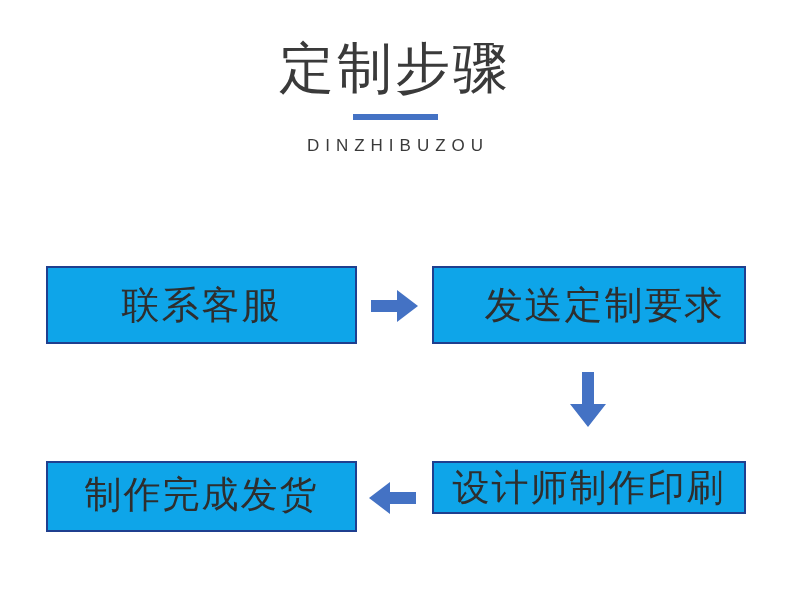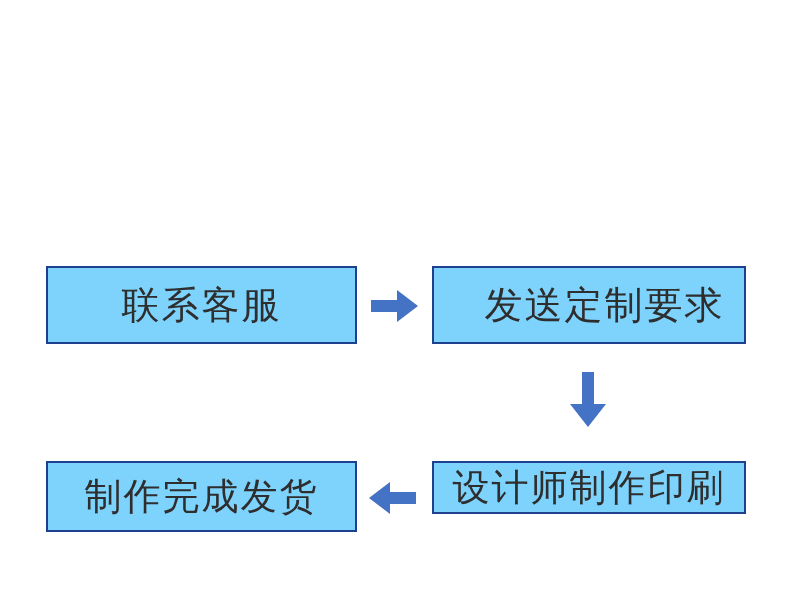--- a/index.html
+++ b/index.html
@@ -49,56 +49,61 @@
     text-indent: 6px;
     font-weight: 400;
     white-space: nowrap;
   }
 
   
   .flow-box {
     position: absolute;
     box-sizing: border-box;
     border: 2px solid #1f3f8f;
-    background: #7dd3fc;
+    background: #0ea5e9;
     display: flex;
     align-items: center;
     justify-content: center;
   }
   .flow-box .box-label {
     font-size: 38px;
     line-height: 44px;
     color: #2e2e2e;
     letter-spacing: 2px;
     white-space: nowrap;
     font-weight: 400;
   }
 
   #box-contact        { left: 46px;  top: 266px; width: 311px; height: 78px; }
   #box-send-request   { left: 432px; top: 266px; width: 314px; height: 78px; padding-left: 31px; }
-  #box-ship           { left: 46px;  top: 461px; width: 311px; height: 71px; }
+  #box-ship           { left: 46px;  top: 461px; width: 311px; height: 71px; font-family: Liberation Mono, monospace; }
   #box-designer-print { left: 432px; top: 461px; width: 314px; height: 53px; }
 
   #box-ship .box-label,
   #box-designer-print .box-label { font-size: 37px; }
 
   
   .arrow {
     position: absolute;
     display: block;
   }
   #arrow-right { left: 371px; top: 286px; width: 48px;  height: 40px; }
   #arrow-down  { left: 568px; top: 372px; width: 40px;  height: 56px; }
   #arrow-left  { left: 368px; top: 478px; width: 48px;  height: 40px; }
 </style>
 </head>
 <body>
 
 <div id="canvas">
 
+  <div class="header">
+    <div class="title">定制步骤</div>
+    <div class="divider"></div>
+    <div class="subtitle">DINZHIBUZOU</div>
+  </div>
 
   <div class="flow-box" id="box-contact">
     <span class="box-label">联系客服</span>
   </div>
 
   <svg class="arrow" id="arrow-right" viewBox="0 0 48 40">
     <polygon points="0,14 26,14 26,4 47,20 26,36 26,26 0,26" fill="#4472c4"></polygon>
   </svg>
 
   <div class="flow-box" id="box-send-request">

